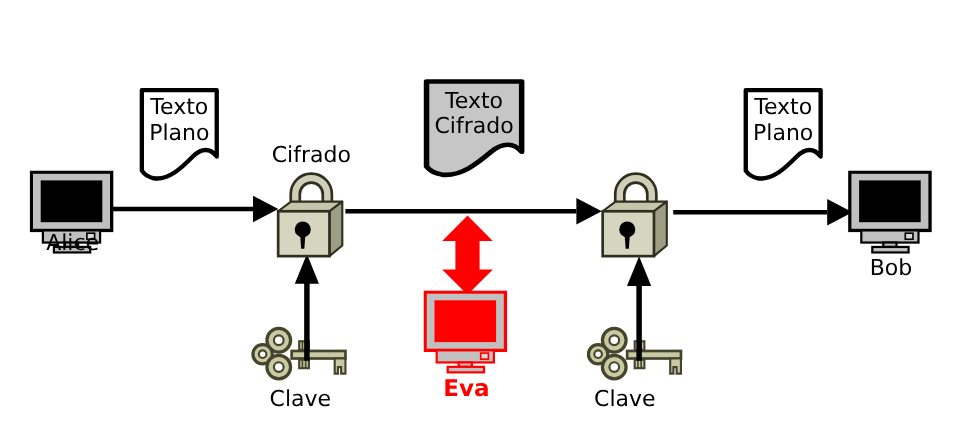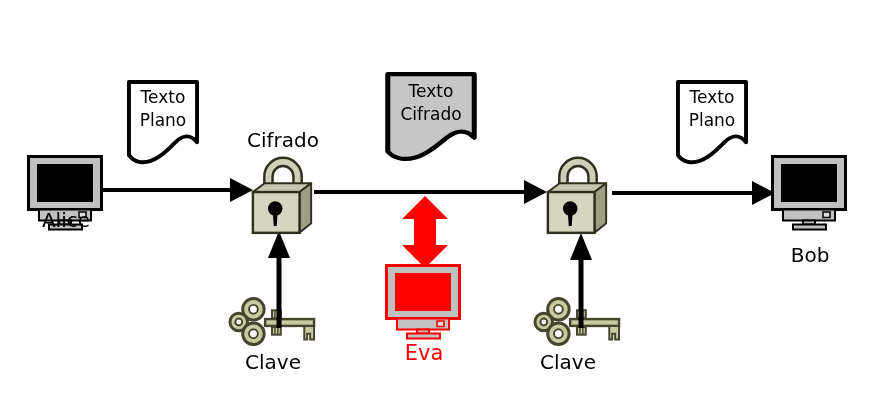--- a/index.html
+++ b/index.html
@@ -5,24 +5,24 @@
   html,body{margin:0;padding:0;background:#fff;}
   #canvas{
     position:relative;width:883px;height:404px;background:#ffffff;
     font-family:"DejaVu Sans","Liberation Sans",sans-serif;overflow:hidden;
   }
   .abs{position:absolute;}
   .label{
     position:absolute;text-align:center;color:#000;font-size:20px;line-height:22px;z-index:4;
   }
   .doc-text{
-    position:absolute;text-align:center;color:#000;font-size:17px;line-height:23px;z-index:4;
+    position:absolute;text-align:center;color:#000;font-size:20px;line-height:23px;z-index:4;
   }
   .doc-text span{display:block;}
-  .eva-label{color:#ff0000;font-weight:normal;font-size:21px;}
+  .eva-label{color:#ff0000;font-weight:bold;font-size:21px;}
   .icon{z-index:3;}
   .keyicon{z-index:1;}
   #arrows{position:absolute;left:0;top:0;z-index:2;pointer-events:none;}
 </style>
 </head>
 <body>
 
 <div id="canvas">
 
   <svg id="arrows" width="883" height="404" viewBox="0 0 883 404">
@@ -66,21 +66,21 @@
   <div class="label" style="left:27px;top:209px;width:78px">Alice</div>
 
   <svg class="abs icon" style="left:771px;top:155px" width="78" height="76" viewBox="0 0 78 76">
     <rect x="1.5" y="1.5" width="73" height="53" fill="#c0c0c0" stroke="#000" stroke-width="3"></rect>
     <rect x="10" y="9" width="56" height="38" fill="#000"></rect>
     <rect x="12" y="54.5" width="52" height="11" fill="#c0c0c0" stroke="#000" stroke-width="2"></rect>
     <rect x="52" y="57" width="7" height="5.5" fill="#d9d9d9" stroke="#000" stroke-width="1.5"></rect>
     <rect x="32" y="65.5" width="12" height="4" fill="#c0c0c0" stroke="#000" stroke-width="2"></rect>
     <rect x="22" y="69.5" width="33" height="5" fill="#c0c0c0" stroke="#000" stroke-width="2"></rect>
   </svg>
-  <div class="label" style="left:771px;top:244px;width:78px">Bob</div>
+  <div class="label" style="left:771px;top:232px;width:78px">Bob</div>
 
   <svg class="abs icon" style="left:385px;top:264px" width="78" height="76" viewBox="0 0 78 76">
     <rect x="1.5" y="1.5" width="73" height="53" fill="#c0c0c0" stroke="#ff0000" stroke-width="3"></rect>
     <rect x="10" y="9" width="56" height="38" fill="#ff0000"></rect>
     <rect x="12" y="54.5" width="52" height="11" fill="#c0c0c0" stroke="#ff0000" stroke-width="2"></rect>
     <rect x="52" y="57" width="7" height="5.5" fill="#d9d9d9" stroke="#ff0000" stroke-width="1.5"></rect>
     <rect x="32" y="65.5" width="12" height="4" fill="#c0c0c0" stroke="#ff0000" stroke-width="2"></rect>
     <rect x="22" y="69.5" width="33" height="5" fill="#c0c0c0" stroke="#ff0000" stroke-width="2"></rect>
   </svg>
   <div class="label eva-label" style="left:385px;top:342px;width:78px">Eva</div>

